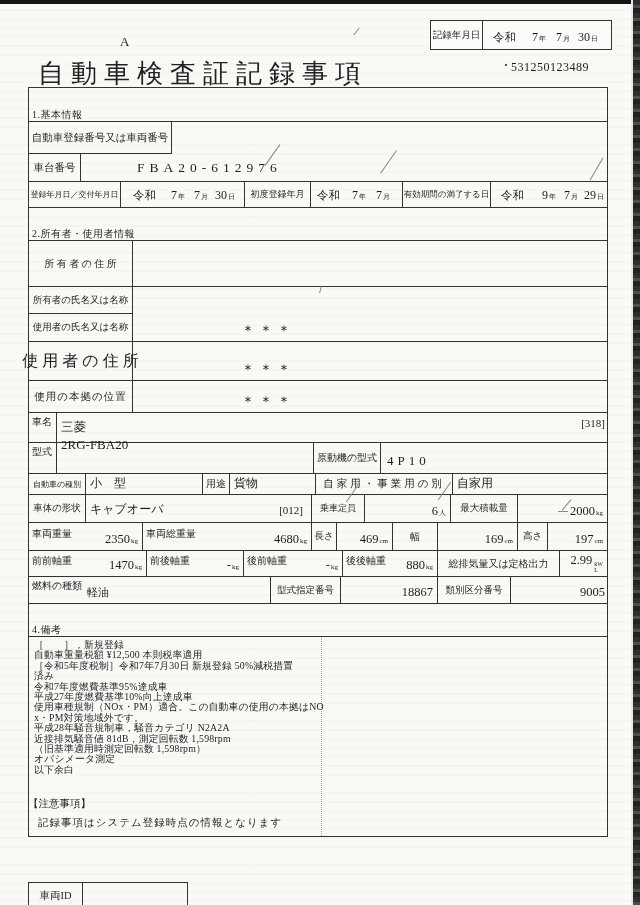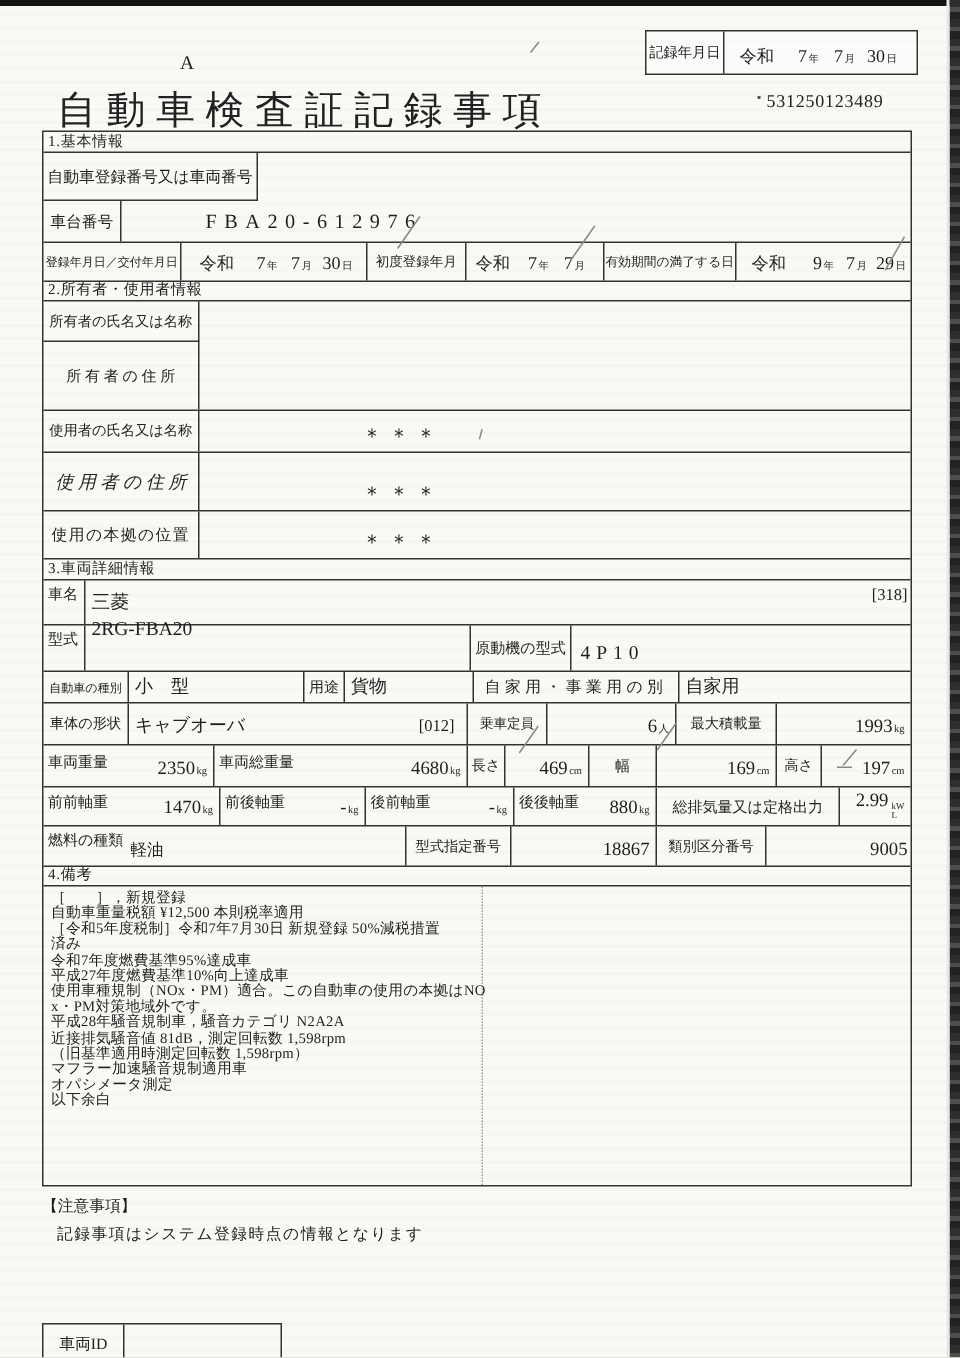--- a/index.html
+++ b/index.html
@@ -17,21 +17,21 @@
   .record-box .rlbl{width:51px;border-right:1px solid #333;display:flex;align-items:center;justify-content:center;
        font-size:9.5px;white-space:nowrap;}
   .serial{position:absolute;left:511px;top:60px;font-size:12px;letter-spacing:0.5px;}
   .serial-dot{position:absolute;left:505px;top:64px;width:2px;height:2px;background:#555;}
 
   .sheet{position:absolute;left:28px;top:87px;width:578px;border:1px solid #333;box-sizing:content-box;background:transparent;}
   .row{position:relative;box-sizing:border-box;border-bottom:1px solid #333;display:flex;width:578px;}
   .row.nb{border-bottom:none;}
   .cell{position:relative;box-sizing:border-box;height:100%;}
   .bR{border-right:1px solid #333;}
-  .sec{height:14px;font-size:10px;padding-left:3px;line-height:13px;letter-spacing:0.5px;}
+  .sec{height:14px;font-size:10px;padding-left:3px;line-height:13px;letter-spacing:0.5px;margin-top:20px;}
   .cl{display:flex;align-items:center;justify-content:center;white-space:nowrap;}
   .lblTL{position:absolute;top:2px;left:3px;font-size:10px;white-space:nowrap;text-align:right;}
   .valBR{position:absolute;bottom:3px;right:4px;white-space:nowrap;}
   .valBL{position:absolute;bottom:3px;left:4px;white-space:nowrap;}
   .vnum{font-size:12.5px;}
   .vunit{font-size:7px;margin-left:1px;}
   .unit-stack{display:inline-flex;flex-direction:column;font-size:6px;line-height:6px;margin-left:2px;vertical-align:-2px;}
   .dset{display:flex;align-items:flex-end;padding-bottom:4px;height:100%;box-sizing:border-box;}
   .era{font-size:11.5px;white-space:nowrap;}
   .dnum{font-size:12px;}
@@ -122,52 +122,51 @@
           <span class="dnum" style="margin-left:8px;">7</span>
             <span class="dunit">月</span>
           <span class="dnum" style="margin-left:6px;">29</span>
             <span class="dunit">日</span>
         </div>
       </div>
     </div>
 
     <div class="row sec" style="height:13px;line-height:12px;">2.所有者・使用者情報</div>
 
+    <div class="row" style="height:46px;">
+      <div class="cell cl bR" style="width:104px;font-size:10px;">所 有 者 の 住 所</div>
+      <div class="cell" style="flex:1;"></div>
+    </div>
+
     <div class="row nb" style="height:27px;">
       <div class="cell cl" style="width:104px;border-right:1px solid #333;border-bottom:1px solid #333;font-size:9.5px;">所有者の氏名又は名称</div>
       <div class="cell" style="flex:1;"></div>
     </div>
 
-    <div class="row" style="height:46px;">
-      <div class="cell cl bR" style="width:104px;font-size:10px;">所 有 者 の 住 所</div>
-      <div class="cell" style="flex:1;"></div>
-    </div>
-
     <div class="row" style="height:28px;">
       <div class="cell cl bR" style="width:104px;font-size:9.5px;">使用者の氏名又は名称</div>
       <div class="cell" style="flex:1;">
         <span class="asterisks">＊＊＊</span>
       </div>
     </div>
 
     <div class="row" style="height:39px;">
-      <div class="cell cl bR" style="width:104px;font-size:12px;font-style:italic;">使 用 者 の 住 所</div>
+      <div class="cell cl bR" style="width:104px;font-size:16px;">使 用 者 の 住 所</div>
       <div class="cell" style="flex:1;">
         <span class="asterisks">＊＊＊</span>
       </div>
     </div>
 
     <div class="row" style="height:32px;">
       <div class="cell cl bR" style="width:104px;font-size:10.5px;letter-spacing:1px;">使用の本拠の位置</div>
       <div class="cell" style="flex:1;">
         <span class="asterisks">＊＊＊</span>
       </div>
     </div>
 
-    <div class="row sec" style="height:14px;">3.車両詳細情報</div>
 
     <div class="row" style="height:30px;">
       <div class="cell bR" style="width:28px;">
         <span class="lblTL">車名</span>
       </div>
       <div class="cell" style="flex:1;">
         <span class="valBL" style="font-size:12.5px;bottom:6px;">三菱</span>
         <span style="position:absolute;right:2px;top:4px;font-size:11px;">[318]</span>
       </div>
     </div>
@@ -205,21 +204,21 @@
       <div class="cell bR" style="width:226px;">
         <span class="valBL" style="font-size:12px;bottom:4px;">キャブオーバ</span>
         <span style="position:absolute;right:8px;bottom:6px;font-size:11px;">[012]</span>
       </div>
       <div class="cell cl bR" style="width:53px;font-size:9px;">乗車定員</div>
       <div class="cell bR" style="width:86px;">
         <span class="valBR"><span class="vnum">6</span><span class="vunit">人</span></span>
       </div>
       <div class="cell cl bR" style="width:67px;font-size:9.5px;">最大積載量</div>
       <div class="cell" style="flex:1;">
-        <span class="valBR"><span class="vnum">1993</span><span class="vunit">kg</span></span>
+        <span class="valBR"><span class="vnum">2000</span><span class="vunit">kg</span></span>
       </div>
     </div>
 
     <div class="row" style="height:28px;">
       <div class="cell bR" style="width:114px;">
         <span class="lblTL" style="top:4px;">車両重量</span>
         <span class="valBR"><span class="vnum">2350</span><span class="vunit">kg</span></span>
       </div>
       <div class="cell bR" style="width:169px;">
         <span class="lblTL" style="top:4px;">車両総重量</span>
@@ -289,21 +288,20 @@
           <div>自動車重量税額  ¥12,500  本則税率適用</div>
           <div>［令和5年度税制］令和7年7月30日  新規登録  50%減税措置</div>
           <div>済み</div>
           <div>令和7年度燃費基準95%達成車</div>
           <div>平成27年度燃費基準10%向上達成車</div>
           <div>使用車種規制（NOx・PM）適合。この自動車の使用の本拠はNO</div>
           <div>x・PM対策地域外です。</div>
           <div>平成28年騒音規制車，騒音カテゴリ  N2A2A</div>
           <div>近接排気騒音値  81dB，測定回転数  1,598rpm</div>
           <div>（旧基準適用時測定回転数  1,598rpm）</div>
-          <div>マフラー加速騒音規制適用車</div>
           <div>オパシメータ測定</div>
           <div>以下余白</div>
         </div>
     </div>
 
   </div>
 
   <div class="notice-heading">【注意事項】</div>
   <div class="notice-text">記録事項はシステム登録時点の情報となります</div>
 

